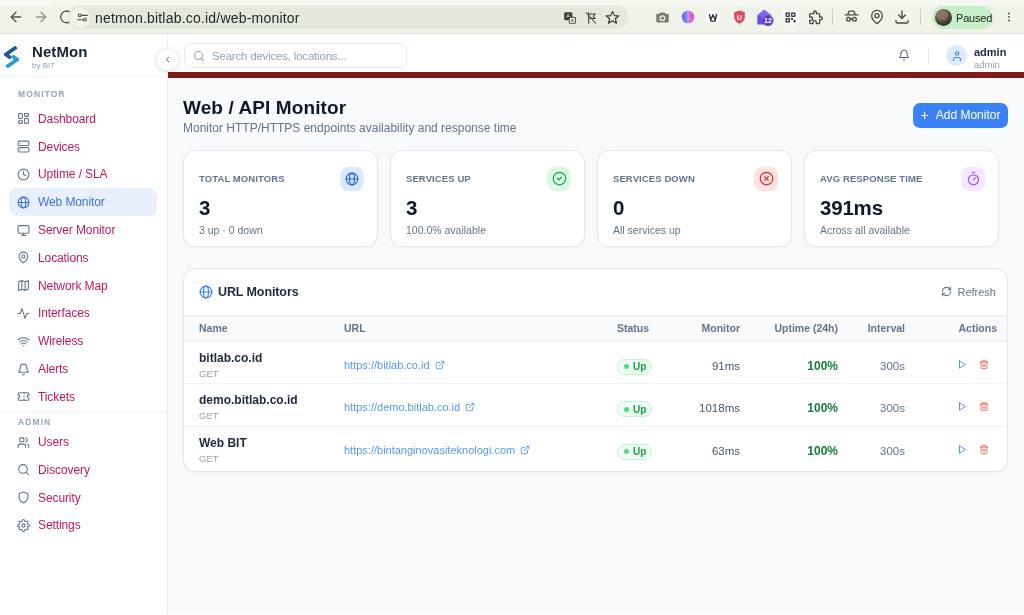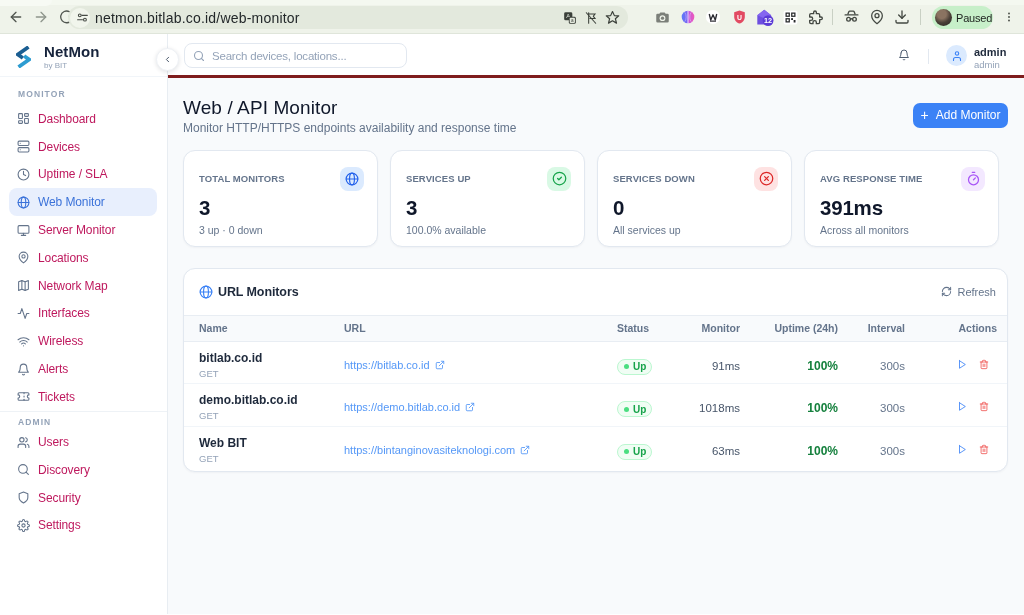--- a/index.html
+++ b/index.html
@@ -10,45 +10,45 @@
 .chrome .topstrip{position:absolute;left:0;top:0;right:0;height:5px;background:#f4f8f0}
 .cicon{position:absolute;top:0;height:34px;display:flex;align-items:center;justify-content:center}
 .addr{position:absolute;left:68px;top:6px;width:560px;height:23px;background:#e3e9dd;border-radius:12px;display:flex;align-items:center}
 .addr .url{font-size:14px;color:#23282a;margin-left:6px;letter-spacing:.2px}
 .pausedpill{position:absolute;left:932px;top:6px;width:61px;height:23px;background:#c7efc9;border-radius:12px;display:flex;align-items:center;overflow:hidden}
 .pausedpill .pav{width:17px;height:17px;flex:none;border-radius:50%;margin-left:3px;background:radial-gradient(circle at 40% 30%,#8a7361 0 28%,#4a4038 55%,#262220 100%)}
 .pausedpill .ptxt{font-size:11px;color:#1c201d;margin-left:4px;letter-spacing:-.2px}
 
 .app{display:flex;height:580px;position:relative}
 .sidebar{width:168px;background:#fff;border-right:1px solid #e8edf2;flex:none;position:relative}
-.logo{height:43px;border-bottom:1px solid #f1f5f9;display:flex;align-items:center;padding-left:16px}
+.logo{height:43px;border-bottom:1px solid #f1f5f9;display:flex;align-items:center;padding-left:4px}
 .logotext{margin-left:13px;margin-top:2px}
 .logotext .t1{font-size:15px;font-weight:bold;color:#16233b;letter-spacing:.1px}
 .logotext .t2{font-size:8px;color:#94a3b8;margin-top:1px}
 .seclabel{font-size:8.5px;font-weight:bold;color:#94a3b8;letter-spacing:1.1px;padding:12px 0 6px 18px}
 .nav{list-style:none}
 .nav li{height:27.8px;display:flex;align-items:center;margin:0 10px 0 9px;padding-left:8px;border-radius:8px;color:#be185d;font-size:12px;letter-spacing:-.1px}
 .nav li .nicon{width:13px;height:13px;color:#64748b;margin-right:8px;flex:none}
 .nav li.active{background:#e8effd;color:#3b72d9}
 .nav li.active .nicon{color:#3b72d9}
 .sidedivider{height:1px;background:#eef2f6;margin:0}
 .collapse{position:absolute;left:156px;top:14px;width:23px;height:23px;background:#fff;border:1px solid #eef1f5;border-radius:50%;box-shadow:0 1px 4px rgba(15,23,42,.12);display:flex;align-items:center;justify-content:center;z-index:5}
 
 .main{flex:1;display:flex;flex-direction:column;background:#f8fafc}
-.topbar{height:43.5px;background:#fff;border-bottom:3px solid #7f1d1d;display:flex;align-items:center;flex:none;position:relative}
+.topbar{height:43.5px;background:#fff;border-bottom:6px solid #7f1d1d;display:flex;align-items:center;flex:none;position:relative}
 .search{position:absolute;left:16px;top:9px;width:223px;height:25px;border:1px solid #e2e8f0;border-radius:8px;background:#fff;display:flex;align-items:center}
 .search .ph{font-size:11.5px;color:#94a3b8;margin-left:7px;letter-spacing:-.2px}
 .tb-bell{position:absolute;left:730px;top:14px;color:#475569}
 .tb-div{position:absolute;left:760px;top:15px;width:1px;height:15px;background:#e2e8f0}
 .tb-av{position:absolute;left:778px;top:11px;width:21px;height:21px;border-radius:50%;background:#dbeafe;display:flex;align-items:center;justify-content:center;color:#3b82f6}
 .tb-name{position:absolute;left:806px;top:12px}
 .tb-name .n1{font-size:11px;font-weight:bold;color:#1e293b}
 .tb-name .n2{font-size:9.5px;color:#94a3b8;margin-top:1px}
 .content{position:relative;flex:1;padding:19px 16px 0 15px}
-.h1{font-size:19px;font-weight:normal;color:#0f172a;letter-spacing:.1px}
+.h1{font-size:19px;font-weight:bold;color:#0f172a;letter-spacing:.1px}
 .hsub{font-size:12px;color:#64748b;margin-top:2px}
 .addbtn{position:absolute;right:16px;top:25px;width:95px;height:25px;background:#3b82f6;border-radius:7px;color:#fff;display:flex;align-items:center;justify-content:center;font-size:12px}
 .addbtn .plus{font-size:14px;margin-right:7px;font-weight:400;margin-top:-1px}
 
 .stats{display:flex;gap:12px;margin-top:15px}
 .card{width:195px;height:97px;background:#fff;border:1px solid #e2e8f0;border-radius:12px;box-shadow:0 1px 2px rgba(15,23,42,.04);padding:15px 13px 0 15px}
 .card .crow{display:flex;justify-content:space-between;align-items:flex-start}
 .card .clabel{font-size:9.5px;font-weight:bold;color:#64748b;letter-spacing:.1px;margin-top:7px}
 .cib{width:24px;height:24px;border-radius:8px;display:flex;align-items:center;justify-content:center;margin-top:1px}
 .cnum{font-size:20.5px;font-weight:bold;color:#0f172a;margin-top:5px;letter-spacing:-.2px}
@@ -410,21 +410,21 @@
               <div class="clabel">AVG RESPONSE TIME</div>
               <div class="cib ib-purple">
                 <svg width="15" height="15" viewBox="0 0 24 24" fill="none" stroke="currentColor" stroke-width="2" stroke-linecap="round" stroke-linejoin="round">
                   <line x1="10" y1="2" x2="14" y2="2"></line>
                   <line x1="12" y1="14" x2="15" y2="11"></line>
                   <circle cx="12" cy="14" r="8"></circle>
                 </svg>
               </div>
             </div>
           <div class="cnum">391ms</div>
-          <div class="csub">Across all monitors</div>
+          <div class="csub">Across all available</div>
         </div>
       </div>
       <div class="tcard">
         <div class="thead">
           <svg width="14" height="14" viewBox="0 0 24 24" fill="none" stroke="#3b82f6" stroke-width="2" stroke-linecap="round">
               <circle cx="12" cy="12" r="10"></circle>
               <ellipse cx="12" cy="12" rx="4.2" ry="10"></ellipse>
               <line x1="2" y1="12" x2="22" y2="12"></line>
             </svg>
           <div class="ttitle">URL Monitors</div>

